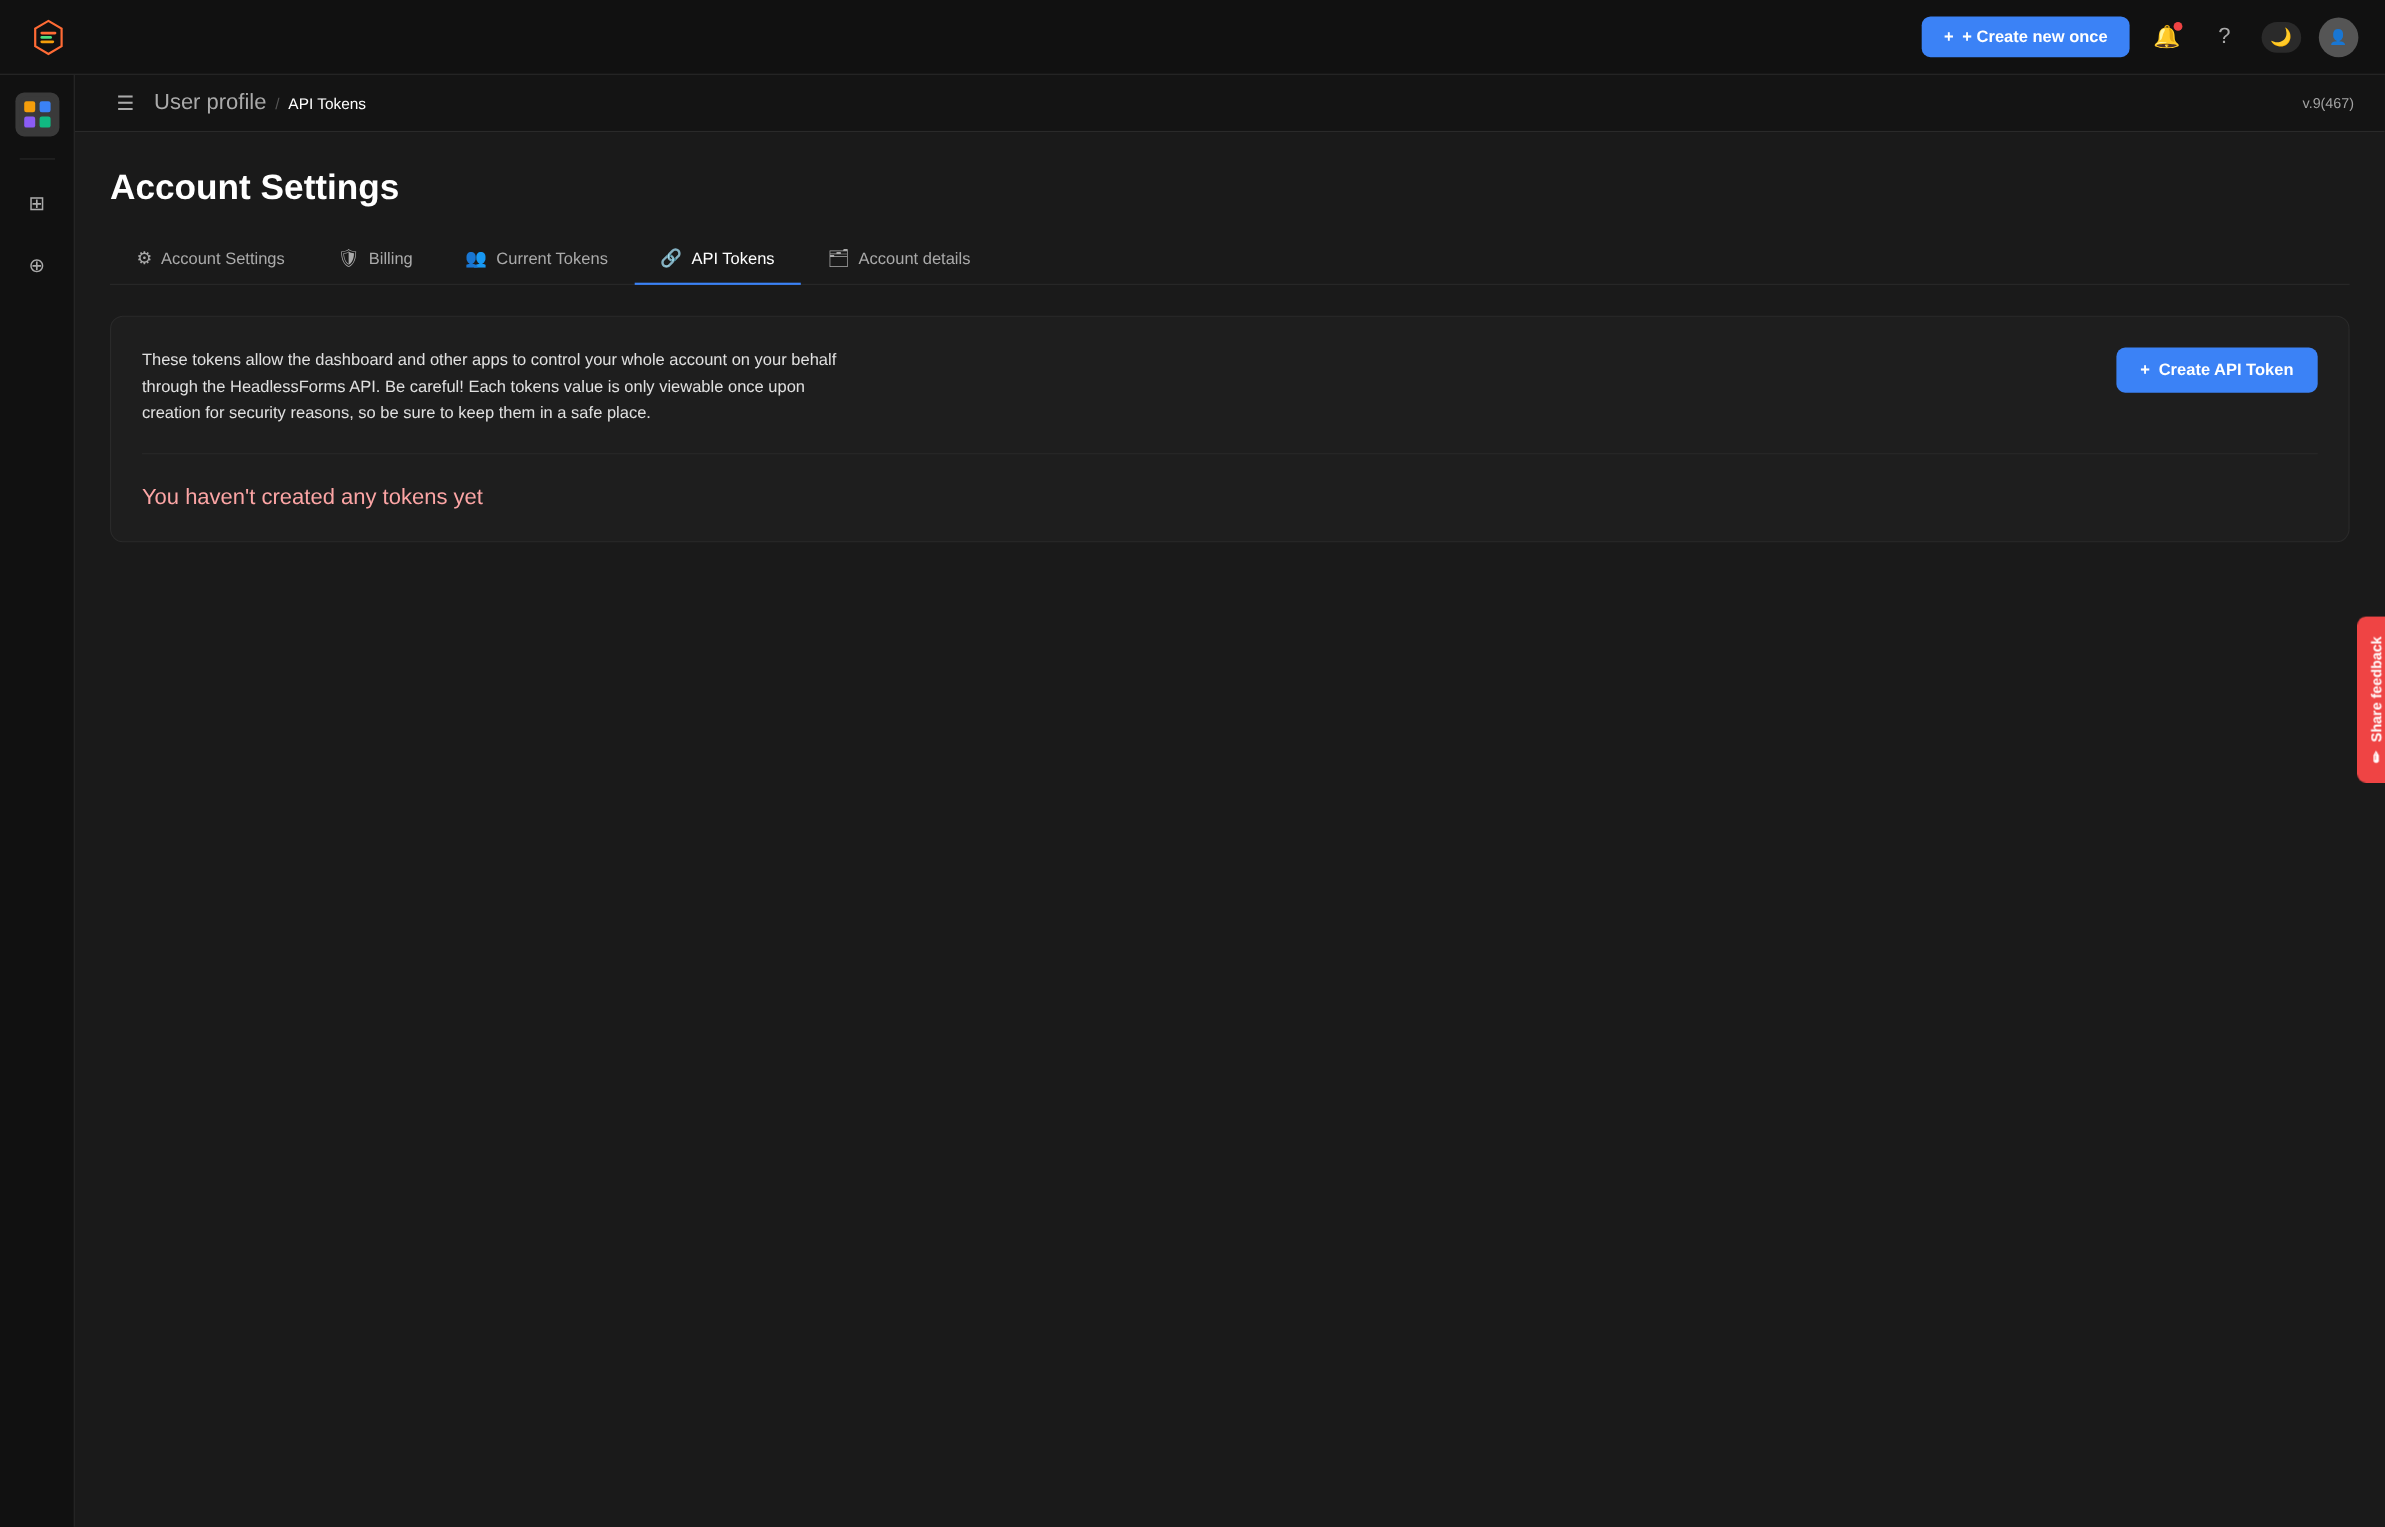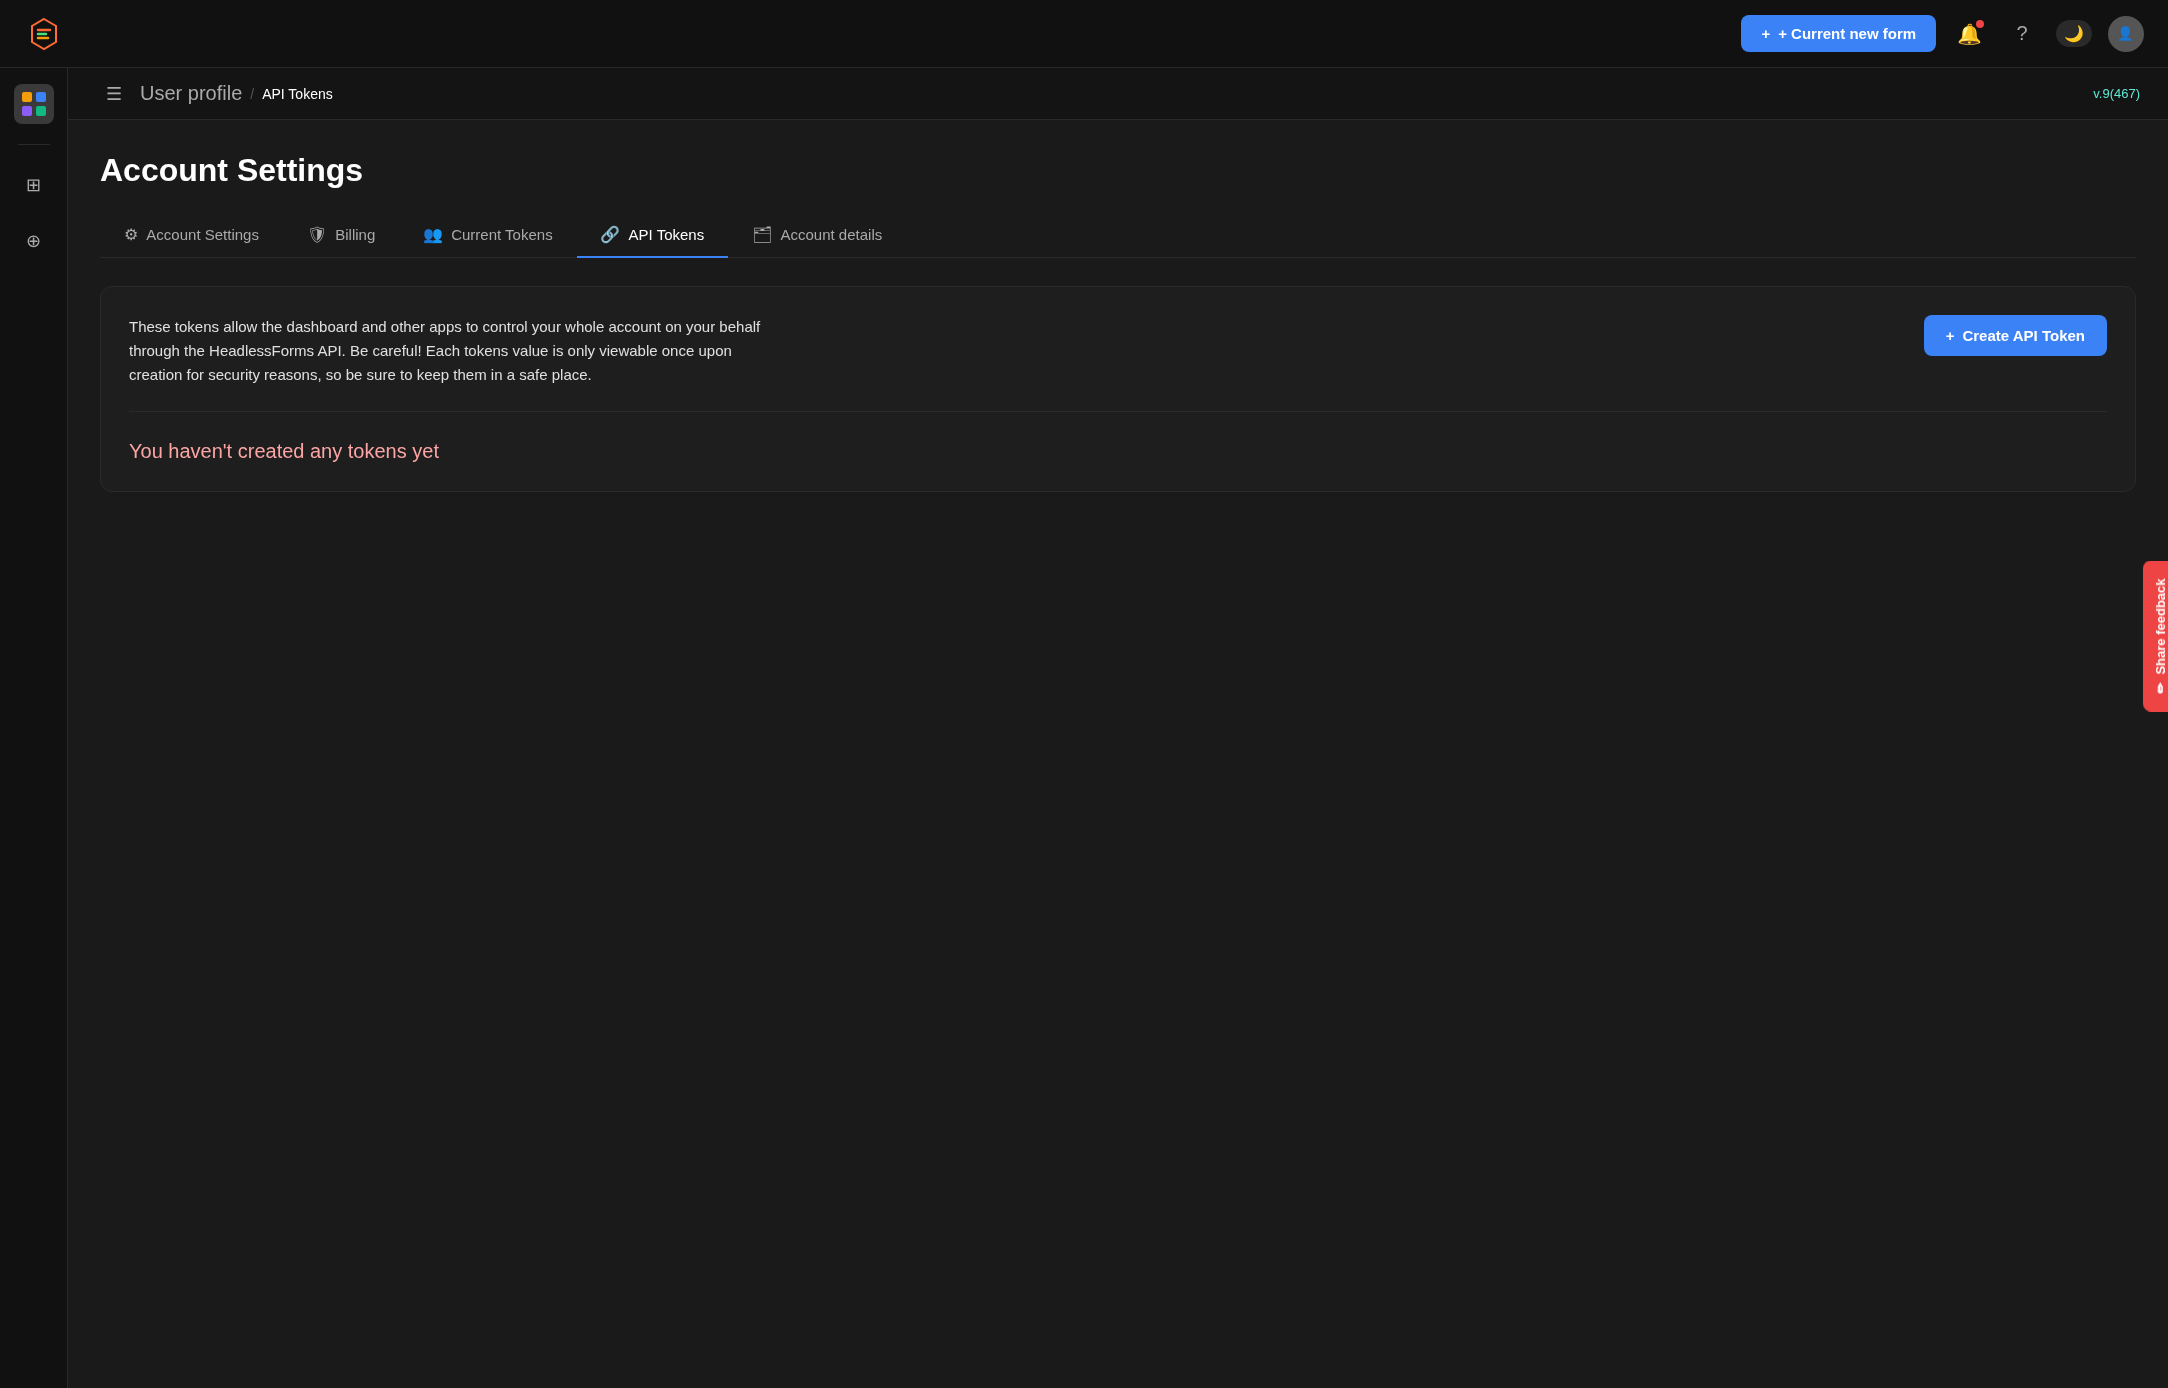--- a/index.html
+++ b/index.html
@@ -171,21 +171,21 @@
     .breadcrumb {
       display: flex;
       align-items: center;
       gap: 8px;
       color: #aaa;
       font-size: 14px;
     }
     .breadcrumb-sep { color: #555; }
     .breadcrumb-active { color: #fff; font-weight: 500; }
     .version-text {
-      color: #5eead4;
+      color: #a3a3a3;
       font-size: 13px;
     }
 
     
     .page-inner {
       padding: 32px 32px 32px 32px;
     }
     .page-title {
       font-size: 32px;
       font-weight: 700;
@@ -295,21 +295,21 @@
       <path d="M18 3 L30 10 L30 26 L18 33 L6 26 L6 10 Z" fill="none" stroke="#ff6b35" stroke-width="2"></path>
       <path d="M12 14 L24 14" stroke="#ff6b35" stroke-width="2.5" stroke-linecap="round"></path>
       <path d="M12 18 L20 18" stroke="#4ade80" stroke-width="2.5" stroke-linecap="round"></path>
       <path d="M12 22 L22 22" stroke="#f59e0b" stroke-width="2.5" stroke-linecap="round"></path>
     </svg>
   </div>
 
   <div class="nav-actions">
     <button class="create-form-btn">
       <span>+</span>
-      <span>+ Current new form</span>
+      <span>+ Create new once</span>
     </button>
 
     <button class="nav-icon-btn">
       <span>🔔</span>
       <span class="notif-dot"></span>
     </button>
 
     <button class="nav-icon-btn">
       <span>?</span>
     </button>

